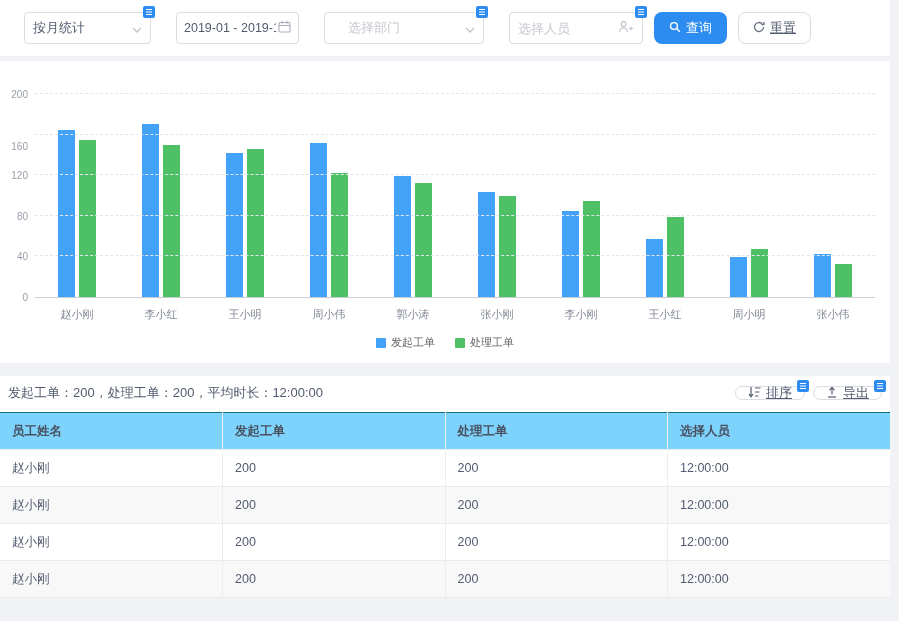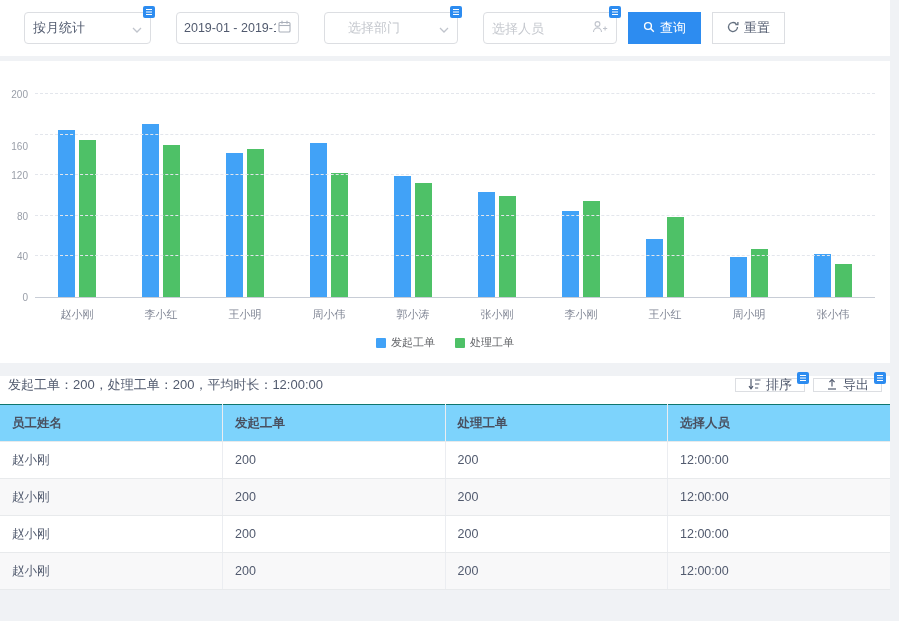--- a/index.html
+++ b/index.html
@@ -16,51 +16,51 @@
   
   .toolbar { height:56px; display:flex; align-items:center; gap:11px; padding-left:10px; }
   .ctrl {
     position:relative; height:32px; border:1px solid #dcdee2; border-radius:4px;
     background:#fff; display:flex; align-items:center; justify-content:space-between;
     font-size:13px; color:#515a6e; padding:0 8px;margin-left:14px;
   }
   .select-stat { width:127px; }
   .date-ctrl   { width:123px; padding:0 7px; }
   .date-ctrl input { border:none; outline:none; width:92px; font-size:12.5px; color:#515a6e; padding:0; font-family:inherit; background:transparent; }
-  .select-dept { width:134px;padding-left:23px; }
+  .select-dept { width:160px;padding-left:23px; }
   .input-person{ width:134px; }
   .input-person input { border:none; outline:none; width:100px; font-size:13px; color:#515a6e; padding:0; font-family:inherit; background:transparent; }
   .input-person input::placeholder, .date-ctrl input::placeholder { color:#c5c8ce; }
   .placeholder { color:#c5c8ce; }
   .btn {
-    position:relative; height:32px; border-radius:0; font-size:13px;
+    position:relative; height:32px; border-radius:8px; font-size:13px;
     display:flex; align-items:center; gap:5px; padding:0 14px;
     cursor:pointer; border:1px solid transparent; background:#fff;
   }
   .btn-primary { background:#2d8cf0; color:#fff; }
-  .btn-default { border-color:#dcdee2; color:#515a6e; }
+  .btn-default { border-color:#dcdee2; color:#515a6e;text-decoration:underline; }
   .badge { position:absolute; top:-7px; right:-5px; width:12px; height:12px; line-height:0; }
 
   
   .chart-panel { margin-top:5px; height:302px; position:relative; }
   .plot { position:absolute; left:35px; right:15px; top:34px; height:203px; border-bottom:1px solid #c8cdd6; }
   .gridline { position:absolute; left:0; right:0; height:0; border-top:1px dashed #e3e6ec; }
   .ytick { position:absolute; left:-33px; width:26px; text-align:right; font-size:10px; color:#999ea8; }
   .bars { position:absolute; left:0; right:0; top:0; bottom:0; display:flex; justify-content:space-around; align-items:flex-end; }
   .bar-group { display:flex; align-items:flex-end; gap:4px; }
   .bar { width:17px; }
   .xlabels { position:absolute; left:35px; right:15px; top:246px; display:flex; justify-content:space-around; font-size:11px; color:#808695; }
   .xlabel { text-align:center; min-width:40px; }
   .legend { position:absolute; left:0; right:0; top:274px; display:flex; justify-content:center; align-items:center; gap:20px; font-size:11px; color:#606266; }
   .legend-item { display:flex; align-items:center; gap:5px; cursor:pointer; }
   .swatch { width:10px; height:10px; border-radius:1px; }
 
   
   .bottom-panel { margin-top:13px; background:#fff; }
-  .summary-row { display:flex; justify-content:space-between; align-items:center; padding:0 8px 10px 8px; }
+  .summary-row { display:flex; justify-content:space-between; align-items:center; padding:8px 8px 10px 8px; }
   .summary-text { font-size:13px; color:#515a6e; }
   .summary-actions { display:flex; gap:8px; }
   .summary-actions .btn { height:14px; padding:0 12px; }
 
   table { width:100%; border-collapse:collapse; table-layout:fixed; font-size:12.5px; color:#515a6e; }
   th,td { padding:10px 12px; border-bottom:1px solid #e8eaec; border-right:1px solid #ebedf1; text-align:left; line-height:16px; }
   th:last-child, td:last-child { border-right:none; }
   th { background:#7dd3fc; font-weight:bold; color:#495060; border-top:1px solid #0f766e; }
   tbody tr:nth-child(even) td { background:#f8f8f9; }
 </style>

